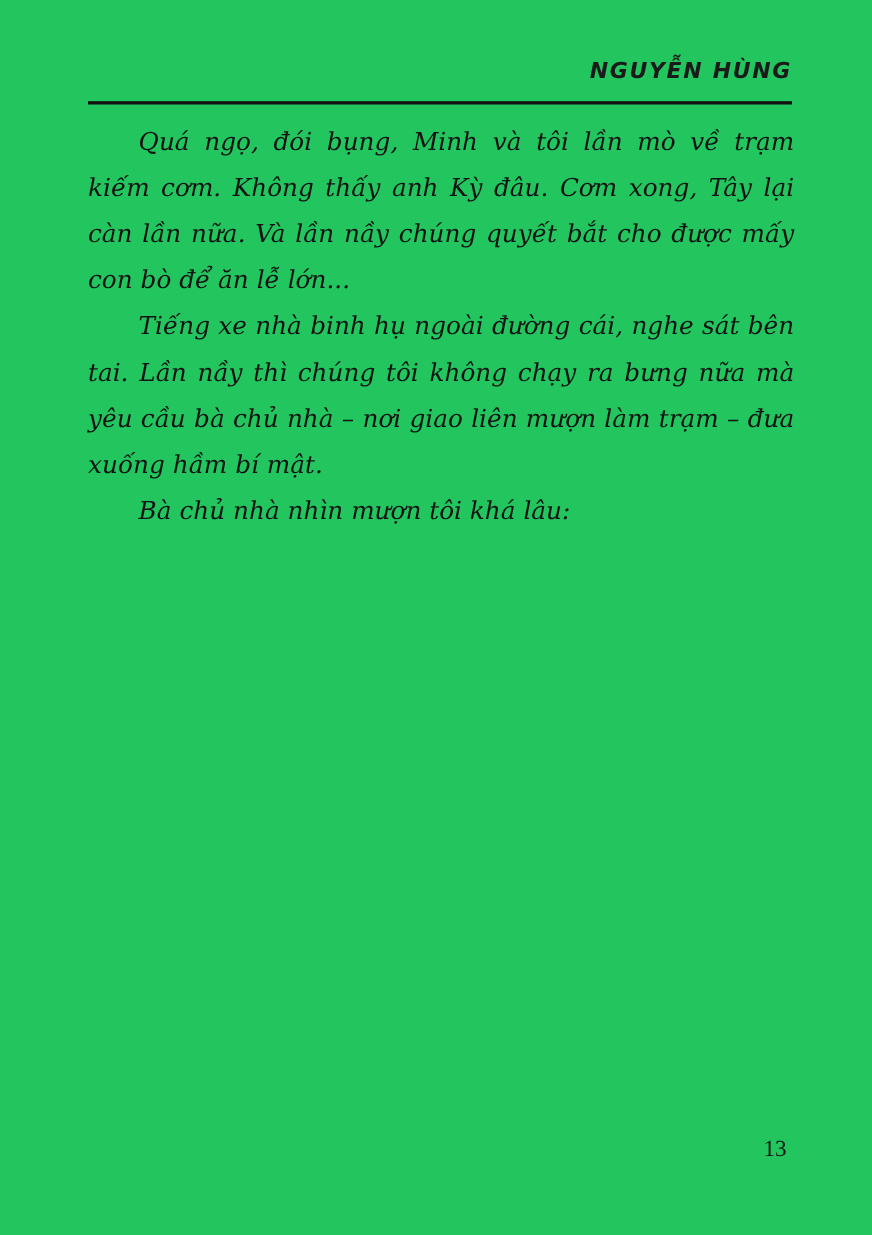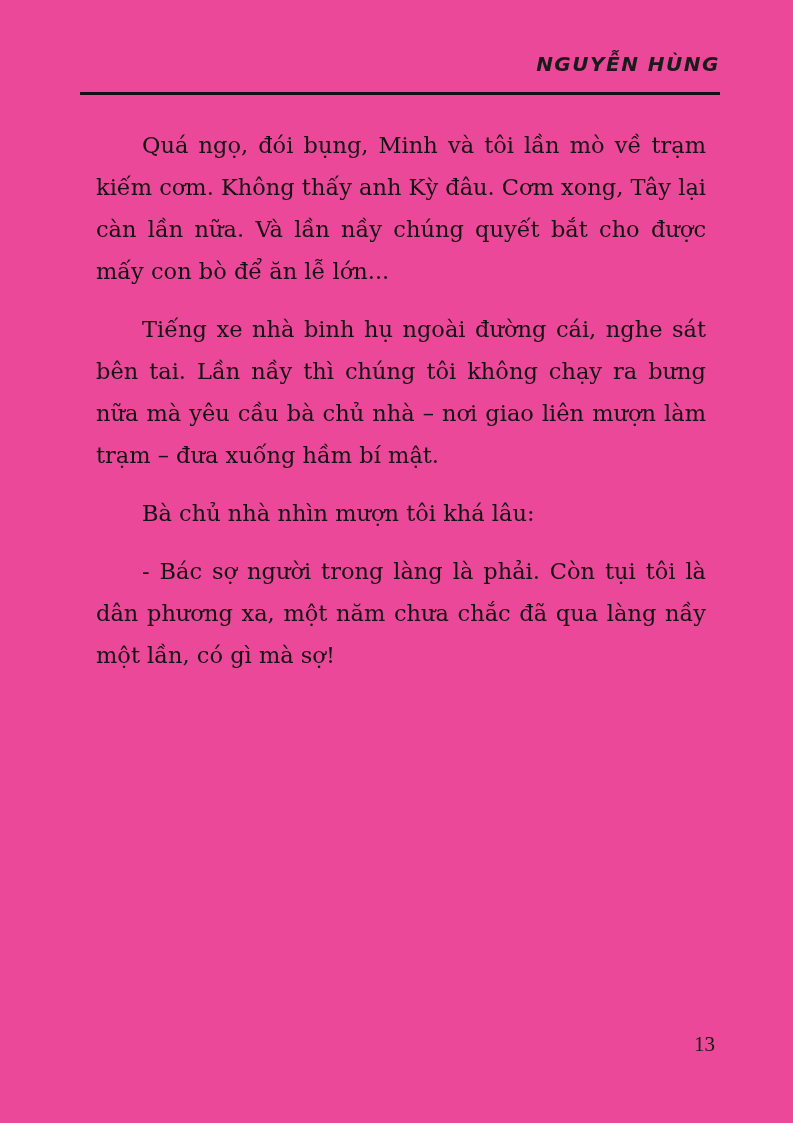--- a/index.html
+++ b/index.html
@@ -14,21 +14,21 @@
     color: #111111;
     position: relative;
     overflow: hidden;
   }
   .page {
     position: absolute;
     left: 0;
     top: 0;
     width: 793px;
     height: 1123px;
-    background: #ec4899;
+    background: #22c55e;
   }
   .header {
     position: absolute;
     left: 80px;
     top: 52px;
     width: 640px;
     text-align: right;
   }
   .header-title {
     font-family: "DejaVu Sans", sans-serif;
@@ -52,22 +52,23 @@
     left: 80px;
     top: 108px;
     width: 642px;
     font-size: 22.5px;
     line-height: 42px;
     text-align: justify;
     text-justify: inter-word;
     color: #131313;
   }
   .body-text p {
-    margin: 16px;
+    margin: 0;
     text-indent: 46px;
+    font-style: italic;
   }
   .page-number {
     position: absolute;
     right: 78px;
     top: 1032px;
     font-size: 21px;
     color: #141414;
     font-family: Liberation Serif, serif;
   }
 </style>
@@ -79,18 +80,17 @@
   <div class="header">
     <span class="header-title">NGUYỄN HÙNG</span>
   </div>
 
   <div class="rule"></div>
 
   <div class="body-text">
     <p>Quá ngọ, đói bụng, Minh và tôi lần mò về trạm kiếm cơm. Không thấy anh Kỳ đâu. Cơm xong, Tây lại càn lần nữa. Và lần nầy chúng quyết bắt cho được mấy con bò để ăn lễ lớn...</p>
     <p>Tiếng xe nhà binh hụ ngoài đường cái, nghe sát bên tai. Lần nầy thì chúng tôi không chạy ra bưng nữa mà yêu cầu bà chủ nhà – nơi giao liên mượn làm trạm – đưa xuống hầm bí mật.</p>
     <p>Bà chủ nhà nhìn mượn tôi khá lâu:</p>
-    <p>- Bác sợ người trong làng là phải. Còn tụi tôi là dân phương xa, một năm chưa chắc đã qua làng nầy một lần, có gì mà sợ!</p>
   </div>
 
   <div class="page-number">13</div>
 
 </div>
 
 </body></html>

